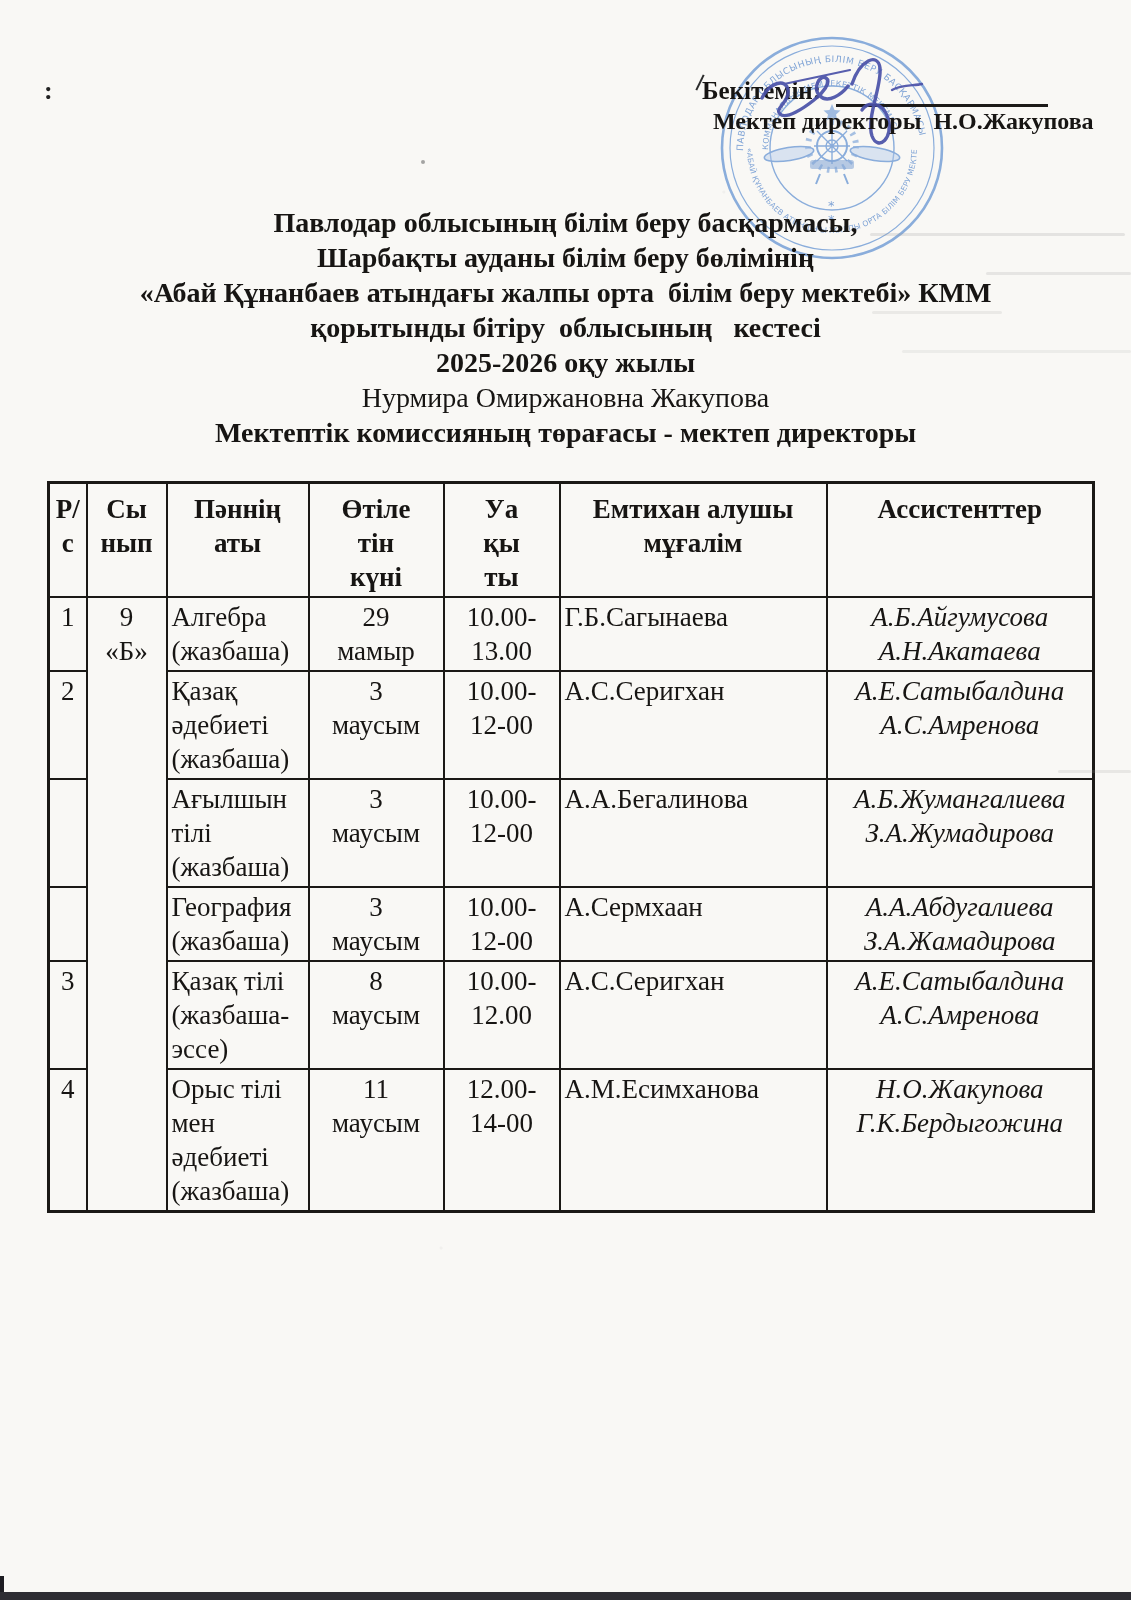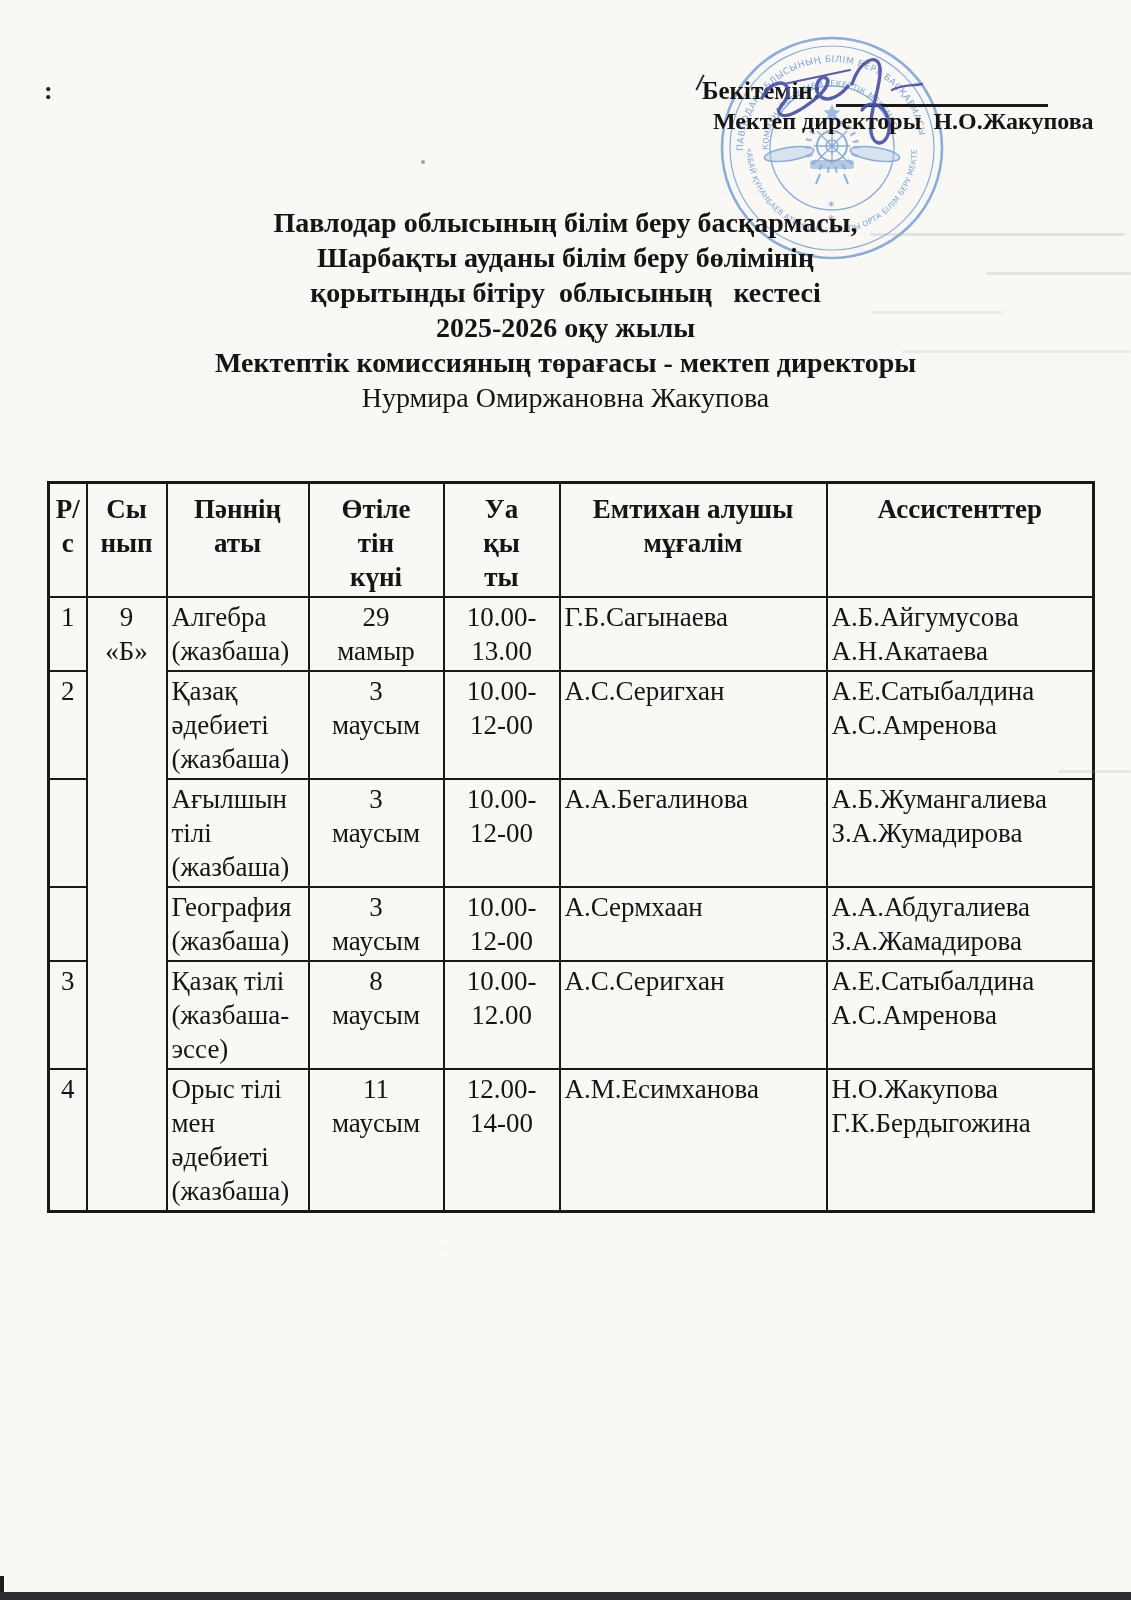--- a/index.html
+++ b/index.html
@@ -47,21 +47,21 @@
     font-size:27px;line-height:34px;white-space:pre-line;
     padding:2px 4px 2px 4px;font-weight:normal;
   }
   .sched th{font-weight:bold;text-align:center;padding-top:8px;}
   .c-num{text-align:center;}
   .c-class{text-align:center;font-weight:bold;font-size:29px;padding-top:6px;}
   .c-subject{padding-left:13px;text-align:left;}
   .c-date{text-align:center;margin-top:44px;}
   .c-time{text-align:center;}
   .c-exam{padding-left:11px;text-align:left;border-radius:18px;}
-  .c-assist{padding-left:12px;text-align:left;}
+  .c-assist{padding-left:12px;text-align:center;font-style:italic;}
 
   
   .streak{position:absolute;height:3px;background:#9a9a9a;border-radius:2px;}
 
   
   .bottom-edge{left:0;top:1592px;width:1131px;height:8px;background:#2e2d33;}
   .bottom-notch{left:0;top:1576px;width:4px;height:24px;background:#1d1d22;}
 </style>
 </head>
 <body>
@@ -118,24 +118,25 @@
       <path d="M96 44 C104 20 122 12 124 28 C126 46 110 78 116 96 C122 112 138 98 132 78 C126 60 110 62 106 70"></path>
       <path d="M28 44 L94 30" stroke-width="2.2"></path>
       <path d="M136 50 C146 44 158 46 166 44" stroke-width="2.4"></path>
     </g>
   </svg>
   <div class="abs director-line">Мектеп директоры  Н.О.Жакупова</div>
 
   <div class="abs title-block">
     <div class="title-line">Павлодар облысының білім беру басқармасы,</div>
     <div class="title-line">Шарбақты ауданы білім беру бөлімінің</div>
+    <div class="title-line">«Абай Құнанбаев атындағы жалпы орта  білім беру мектебі» КММ</div>
     <div class="title-line">қорытынды бітіру  облысының   кестесі</div>
     <div class="title-line">2025-2026 оқу жылы</div>
+    <div class="title-line regular">Нурмира Омиржановна Жакупова</div>
     <div class="title-line">Мектептік комиссияның төрағасы - мектеп директоры</div>
-    <div class="title-line regular">Нурмира Омиржановна Жакупова</div>
   </div>
 
   <table class="abs sched">
     <colgroup>
       <col style="width:38px">
         <col style="width:80px">
         <col style="width:142px">
       <col style="width:135px">
         <col style="width:116px">
         <col style="width:267px">

